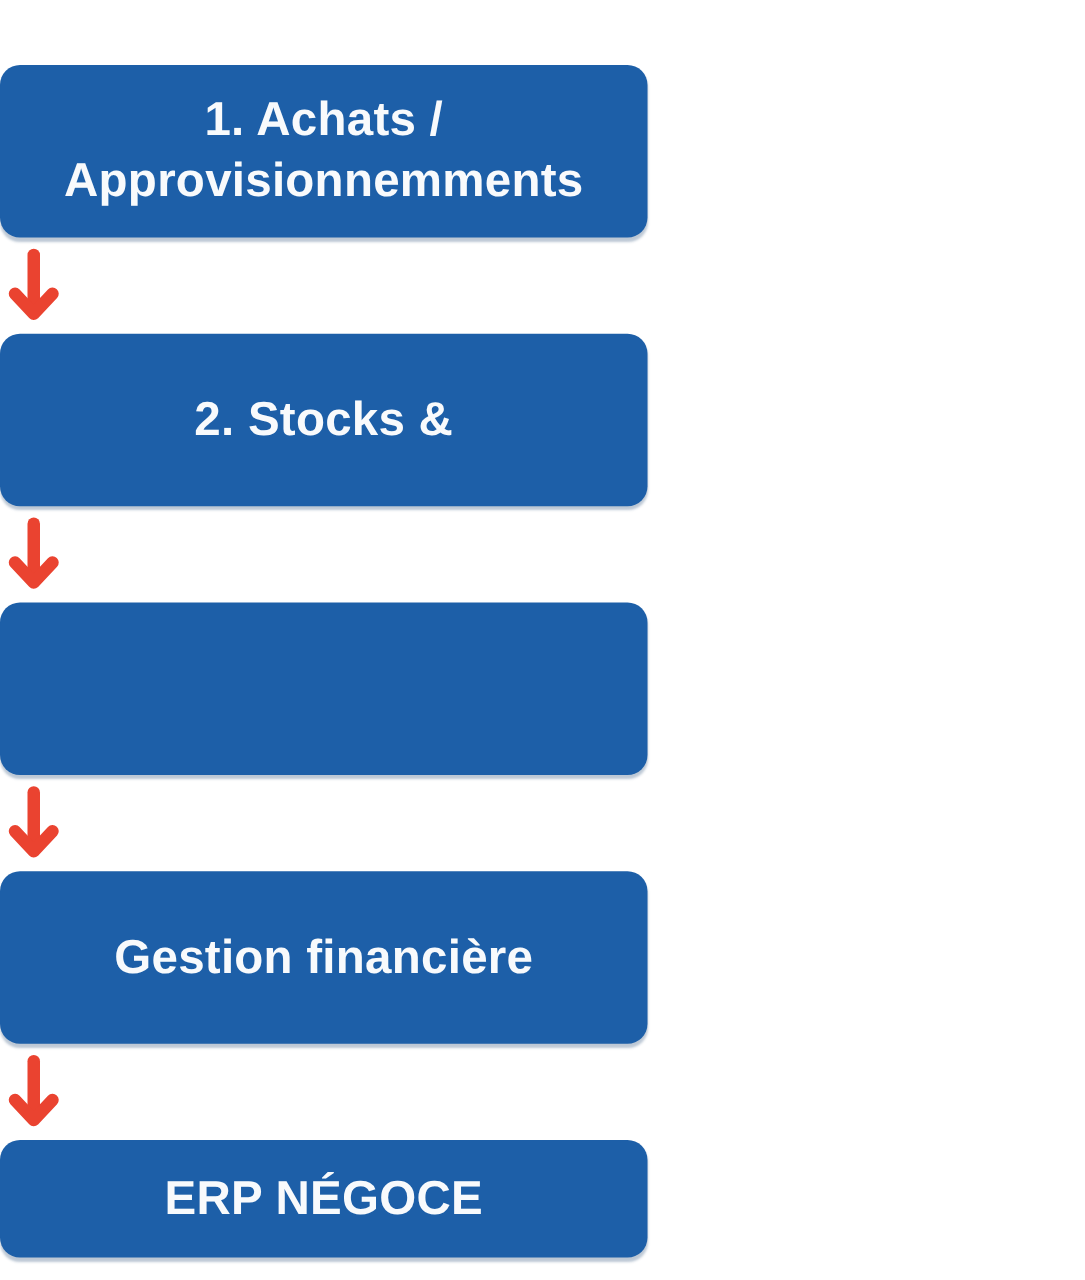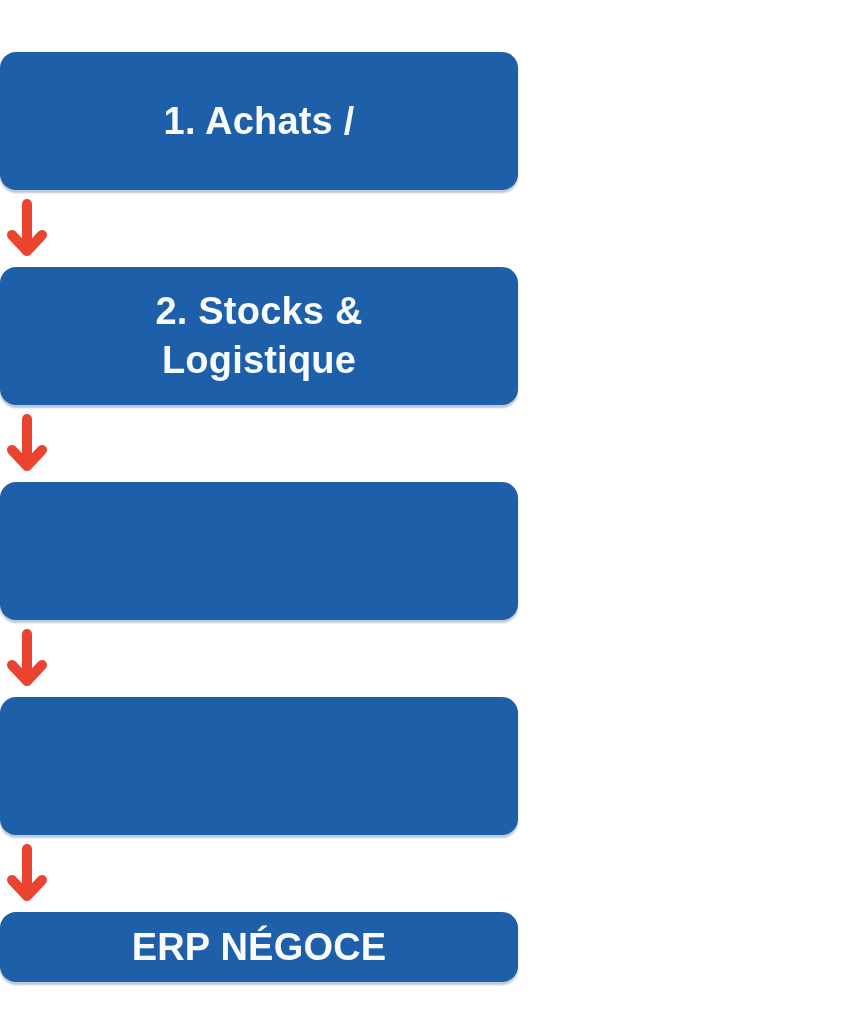--- a/index.html
+++ b/index.html
@@ -27,21 +27,21 @@
     background: var(--box-color, #1D5FA8);
     border-radius: 16px;
     display: flex;
     flex-direction: column;
     align-items: center;
     justify-content: center;
     box-sizing: border-box;
     box-shadow: 0 3px 2px rgba(18, 56, 104, 0.28);
   }
   .box.small {
-    height: 70px;
+    height: 94px;
   }
   .box .line {
     color: var(--text-color, #F8FAFC);
     font-size: 38px;
     font-weight: 700;
     line-height: 49px;
     text-align: center;
     white-space: nowrap;
     letter-spacing: 0.2px;
   }
@@ -56,34 +56,34 @@
     display: block;
   }
 </style>
 </head>
 <body>
 
 <div class="flow">
 
   <div class="box">
     <span class="line">1. Achats /</span>
+    <span class="line">Approvisionnemments</span>
   </div>
 
   <div class="arrow-gap">
     <svg width="54" height="62" viewBox="0 0 54 62" aria-hidden="true">
       <g stroke="currentColor" stroke-width="10" stroke-linecap="round" stroke-linejoin="round" fill="none">
         <path d="M27 6 L27 50"></path>
         <path d="M12 37 L27 53 L42 37"></path>
       </g>
     </svg>
   </div>
 
   <div class="box">
     <span class="line">2. Stocks &amp;</span>
-    <span class="line">Logistique</span>
   </div>
 
   <div class="arrow-gap">
     <svg width="54" height="62" viewBox="0 0 54 62" aria-hidden="true">
       <g stroke="currentColor" stroke-width="10" stroke-linecap="round" stroke-linejoin="round" fill="none">
         <path d="M27 6 L27 50"></path>
         <path d="M12 37 L27 53 L42 37"></path>
       </g>
     </svg>
   </div>
@@ -94,20 +94,21 @@
   <div class="arrow-gap">
     <svg width="54" height="62" viewBox="0 0 54 62" aria-hidden="true">
       <g stroke="currentColor" stroke-width="10" stroke-linecap="round" stroke-linejoin="round" fill="none">
         <path d="M27 6 L27 50"></path>
         <path d="M12 37 L27 53 L42 37"></path>
       </g>
     </svg>
   </div>
 
   <div class="box">
+    <span class="line">Gestion financière</span>
   </div>
 
   <div class="arrow-gap">
     <svg width="54" height="62" viewBox="0 0 54 62" aria-hidden="true">
       <g stroke="currentColor" stroke-width="10" stroke-linecap="round" stroke-linejoin="round" fill="none">
         <path d="M27 6 L27 50"></path>
         <path d="M12 37 L27 53 L42 37"></path>
       </g>
     </svg>
   </div>

